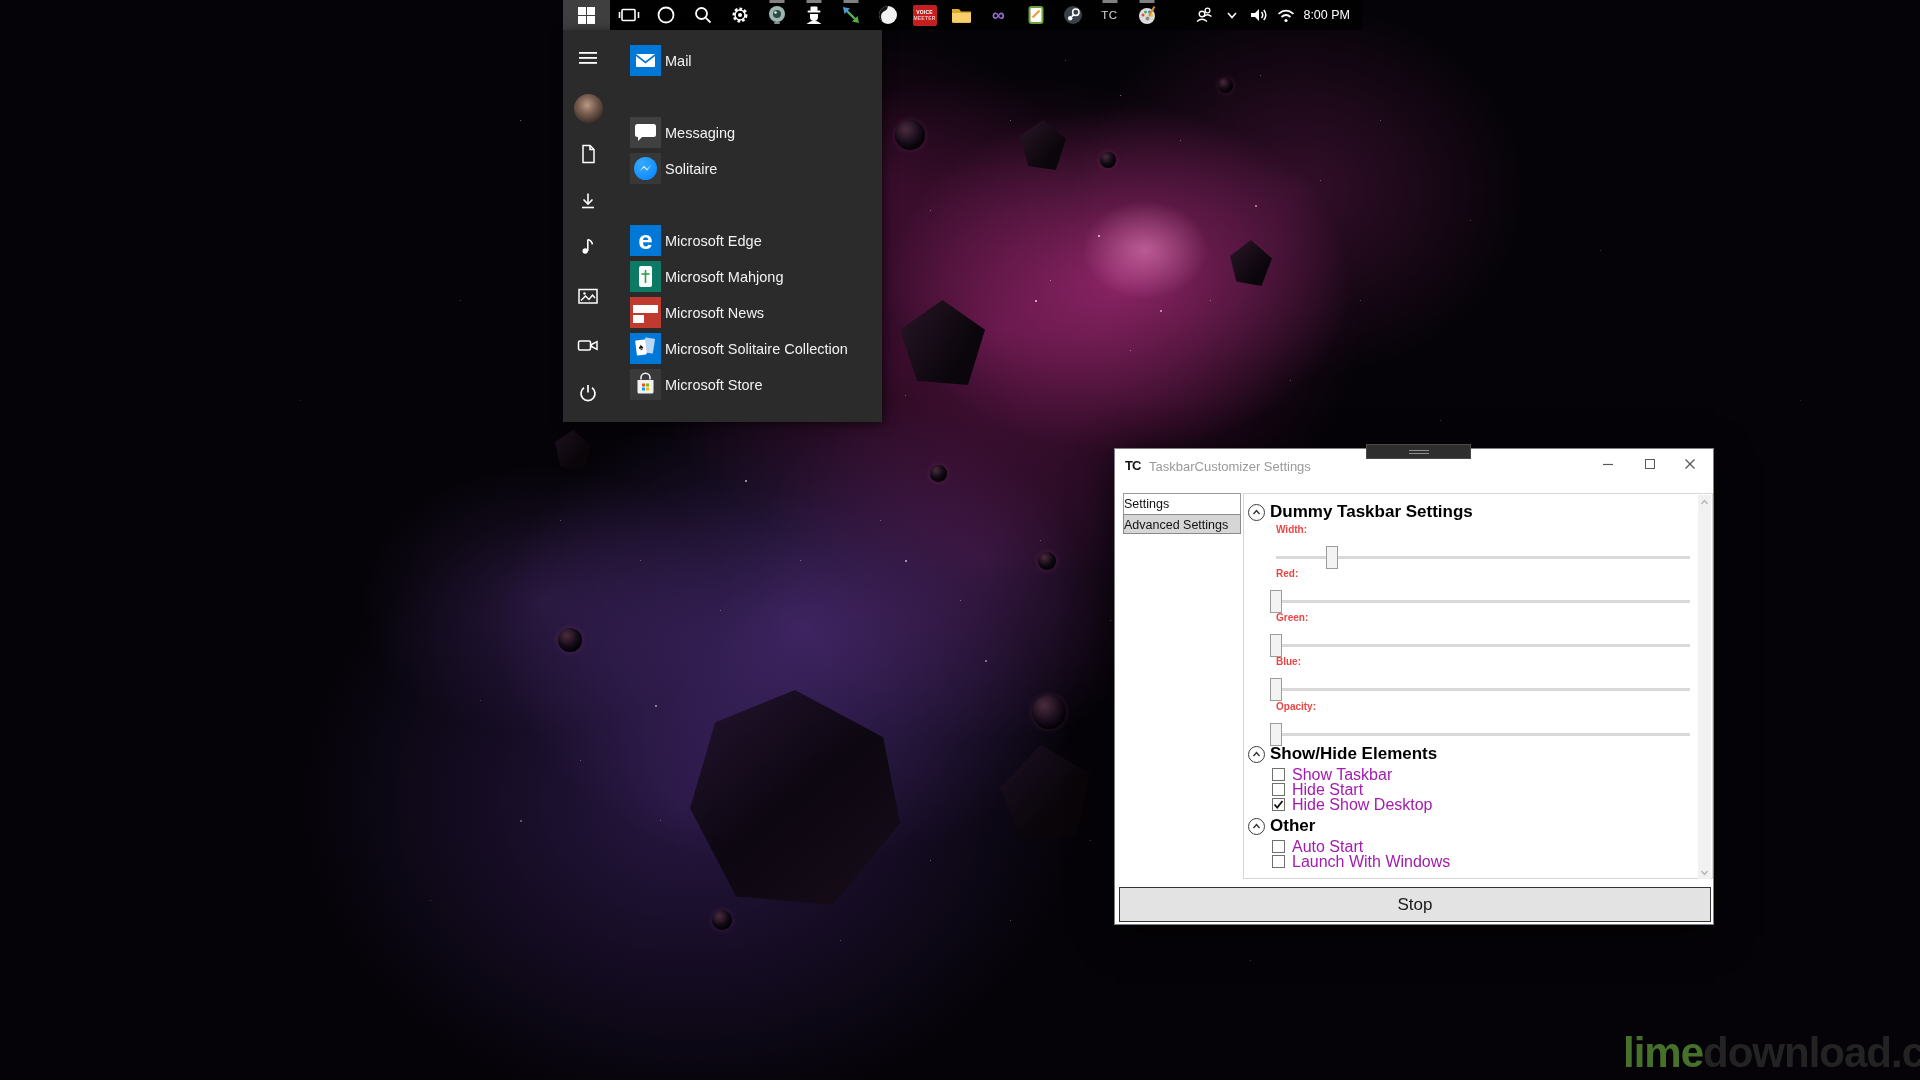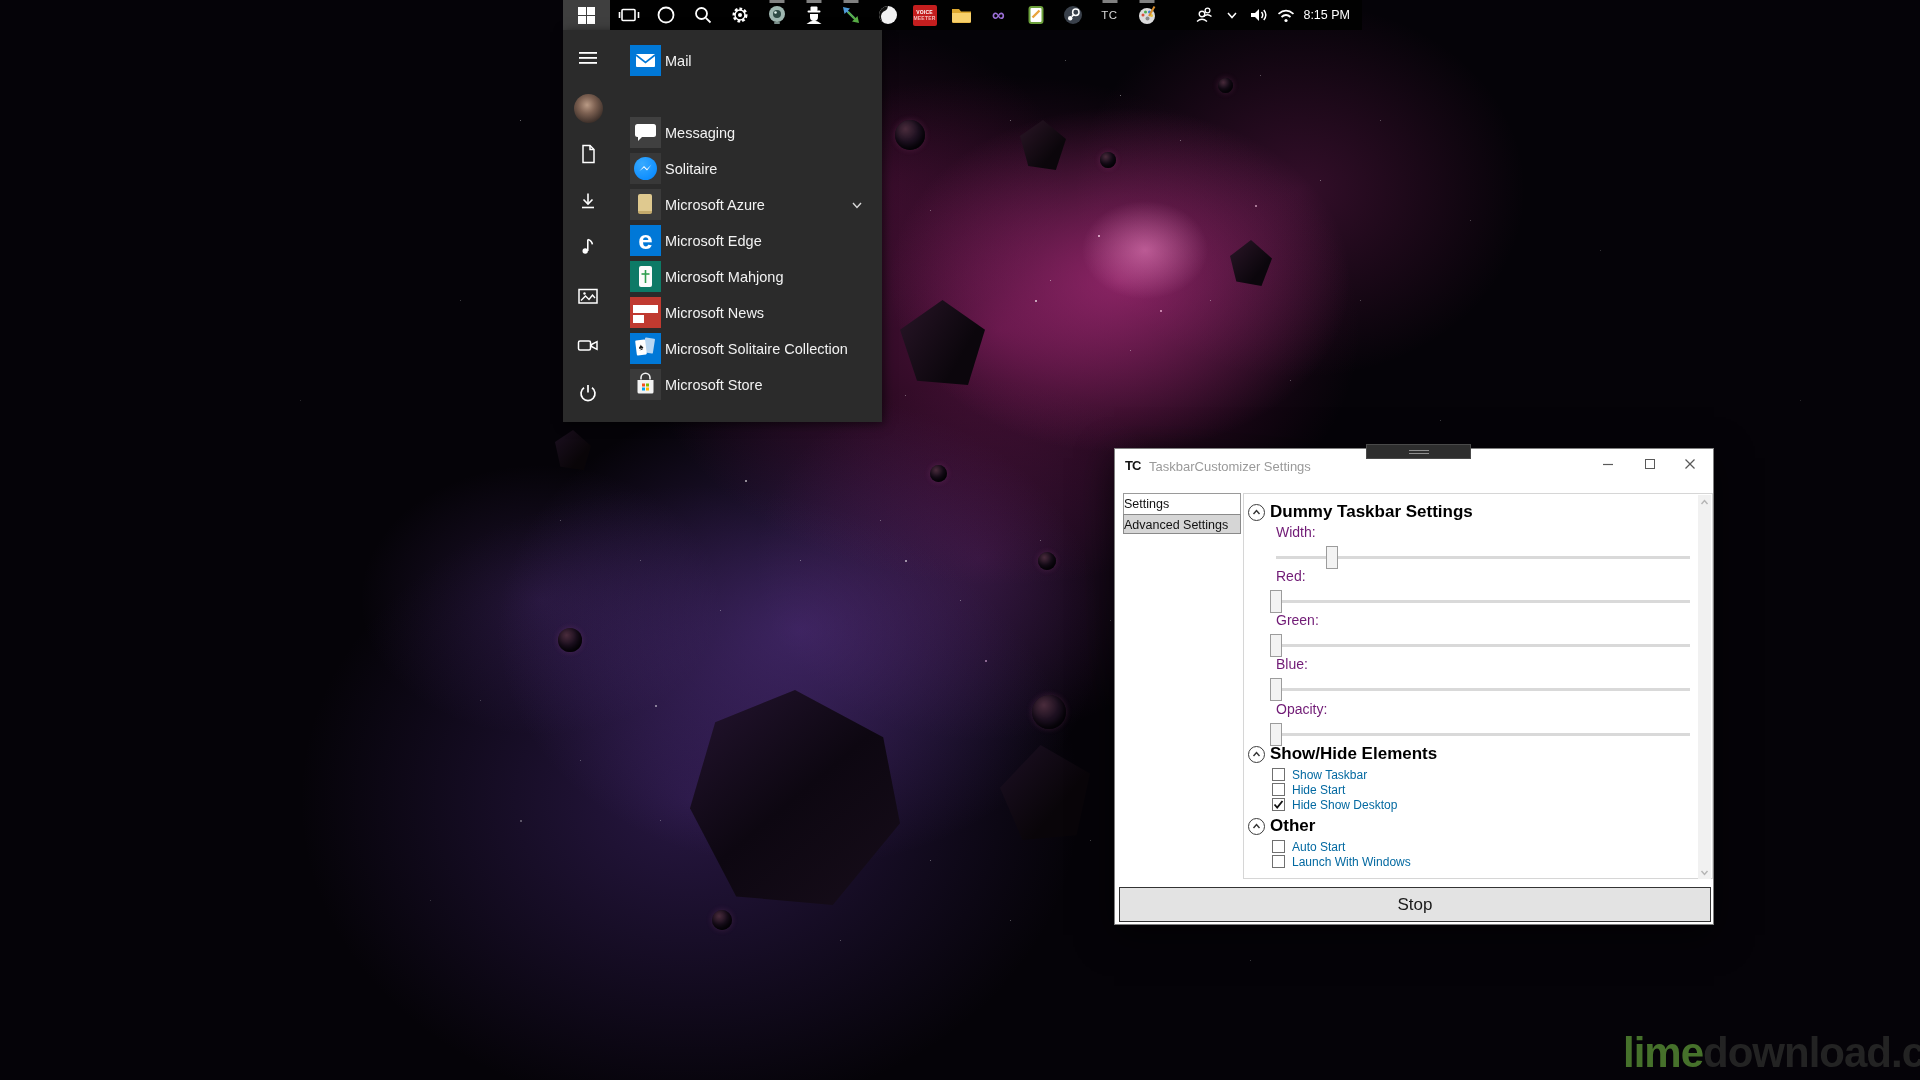--- a/index.html
+++ b/index.html
@@ -104,27 +104,27 @@
   .btn-min{right:88px;}.btn-max{right:46px;}.btn-close{right:6px;}
   .max-box{width:10px;height:10px;border:1px solid #5a5a5a;}
   .tab{position:absolute;left:8px;width:118px;height:21px;font-size:12.5px;color:#111;text-align:left;line-height:20px;}
   .tab-active{top:44px;background:#fff;border:1px solid #9a9a9a;border-bottom:none;z-index:2;}
   .tab-inactive{top:65px;height:20px;background:#d6d6d6;border:1px solid #8a8a8a;z-index:1;}
   .panel{position:absolute;left:128px;top:44px;width:470px;height:386px;border:1px solid #d6d6d6;background:#fff;}
   .sec-head{position:absolute;left:4px;height:20px;display:flex;align-items:center;}
   .collapse{width:17px;height:17px;border:1px solid #3c3c3c;border-radius:50%;display:flex;align-items:center;justify-content:center;margin-right:5px;}
   .sec-title{font-size:17px;font-weight:bold;color:#000;white-space:nowrap;}
   .slider-group{position:absolute;left:0;width:460px;height:40px;}
-  .s-label{position:absolute;left:32px;top:0;font-size:14px;color:#701a75;}
+  .s-label{position:absolute;left:32px;top:0;font-size:10px;color:#ef4444;font-weight:bold;}
   .s-row{position:absolute;left:32px;top:22px;width:414px;height:23px;}
   .s-track{position:absolute;left:0;top:10px;width:414px;height:3px;background:#d9d9d9;}
   .s-thumb{position:absolute;top:0;width:12px;height:23px;background:#f3f3f3;border:1px solid #9c9c9c;}
   .cb-row{position:absolute;left:28px;height:15px;display:flex;align-items:center;}
   .cb{width:13px;height:13px;background:#fff;border:1px solid #707070;margin-right:7px;display:flex;align-items:center;justify-content:center;flex:0 0 auto;}
-  .cb-label{font-size:12px;color:#0369a1;white-space:nowrap;text-align:center;}
+  .cb-label{font-size:16px;color:#a21caf;white-space:nowrap;text-align:center;}
   .vscroll{position:absolute;right:1px;top:1px;width:13px;height:384px;background:#f1f1f1;}
   .vs-arrow{position:absolute;left:0;width:13px;height:14px;display:flex;align-items:center;justify-content:center;}
   .stop-btn{position:absolute;left:4px;top:438px;width:592px;height:35px;background:#e3e3e3;border:1px solid #333;font-size:17px;color:#1a1a1a;display:flex;align-items:center;justify-content:center;}
 </style>
 </head>
 <body>
 
 <div class="desktop">
 
   <div class="stars1"></div>
@@ -280,21 +280,21 @@
             <path d="M15.8 6 q4 5 0 10" fill="none" stroke="#fff" stroke-width="1.5"></path>
           </svg>
       </div>
       <div class="tray-slot">
         <svg width="22" height="22" viewBox="0 0 22 22">
             <circle cx="11" cy="16.5" r="1.6" fill="#fff"></circle>
             <path d="M6.5 13 q4.5 -4 9 0" fill="none" stroke="#fff" stroke-width="1.7"></path>
             <path d="M3.5 9.8 q7.5 -6.5 15 0" fill="none" stroke="#fff" stroke-width="1.7"></path>
           </svg>
       </div>
-      <div class="clock">8:15 PM</div>
+      <div class="clock">8:00 PM</div>
     </div>
   </div>
 
   <div class="start-menu">
     <div class="rail-item" style="top:10px">
       <svg width="20" height="20" viewBox="0 0 20 20">
           <rect x="1" y="4" width="18" height="1.8" fill="#fff"></rect>
           <rect x="1" y="9" width="18" height="1.8" fill="#fff"></rect>
           <rect x="1" y="14" width="18" height="1.8" fill="#fff"></rect>
         </svg>
@@ -361,31 +361,20 @@
       <div class="app-label">Messaging</div>
     </div>
     <div class="app-row" style="top:121px">
       <div class="tile tile-messenger">
         <div class="msgr-circle"></div>
         <svg width="31" height="31" viewBox="0 0 31 31" style="position:absolute;left:0;top:0">
             <path d="M9.5 18 l4.5 -5 3 3 4.5 -4.5 -4.5 6 -3 -3 z" fill="#fff"></path>
           </svg>
       </div>
       <div class="app-label">Solitaire</div>
-    </div>
-    <div class="app-row" style="top:157px">
-      <div class="tile tile-azure">
-          <div class="az-note"></div>
-        </div>
-      <div class="app-label">Microsoft Azure</div>
-      <div class="app-chevron">
-        <svg width="16" height="16" viewBox="0 0 16 16">
-            <polyline points="4,6 8,10.5 12,6" fill="none" stroke="#d8d8d8" stroke-width="1.4"></polyline>
-          </svg>
-      </div>
     </div>
     <div class="app-row" style="top:193px">
       <div class="tile tile-edge">
           <span class="edge-e">e</span>
         </div>
       <div class="app-label">Microsoft Edge</div>
     </div>
     <div class="app-row" style="top:229px">
       <div class="tile tile-mahjong">
         <div class="mah-card"></div>

